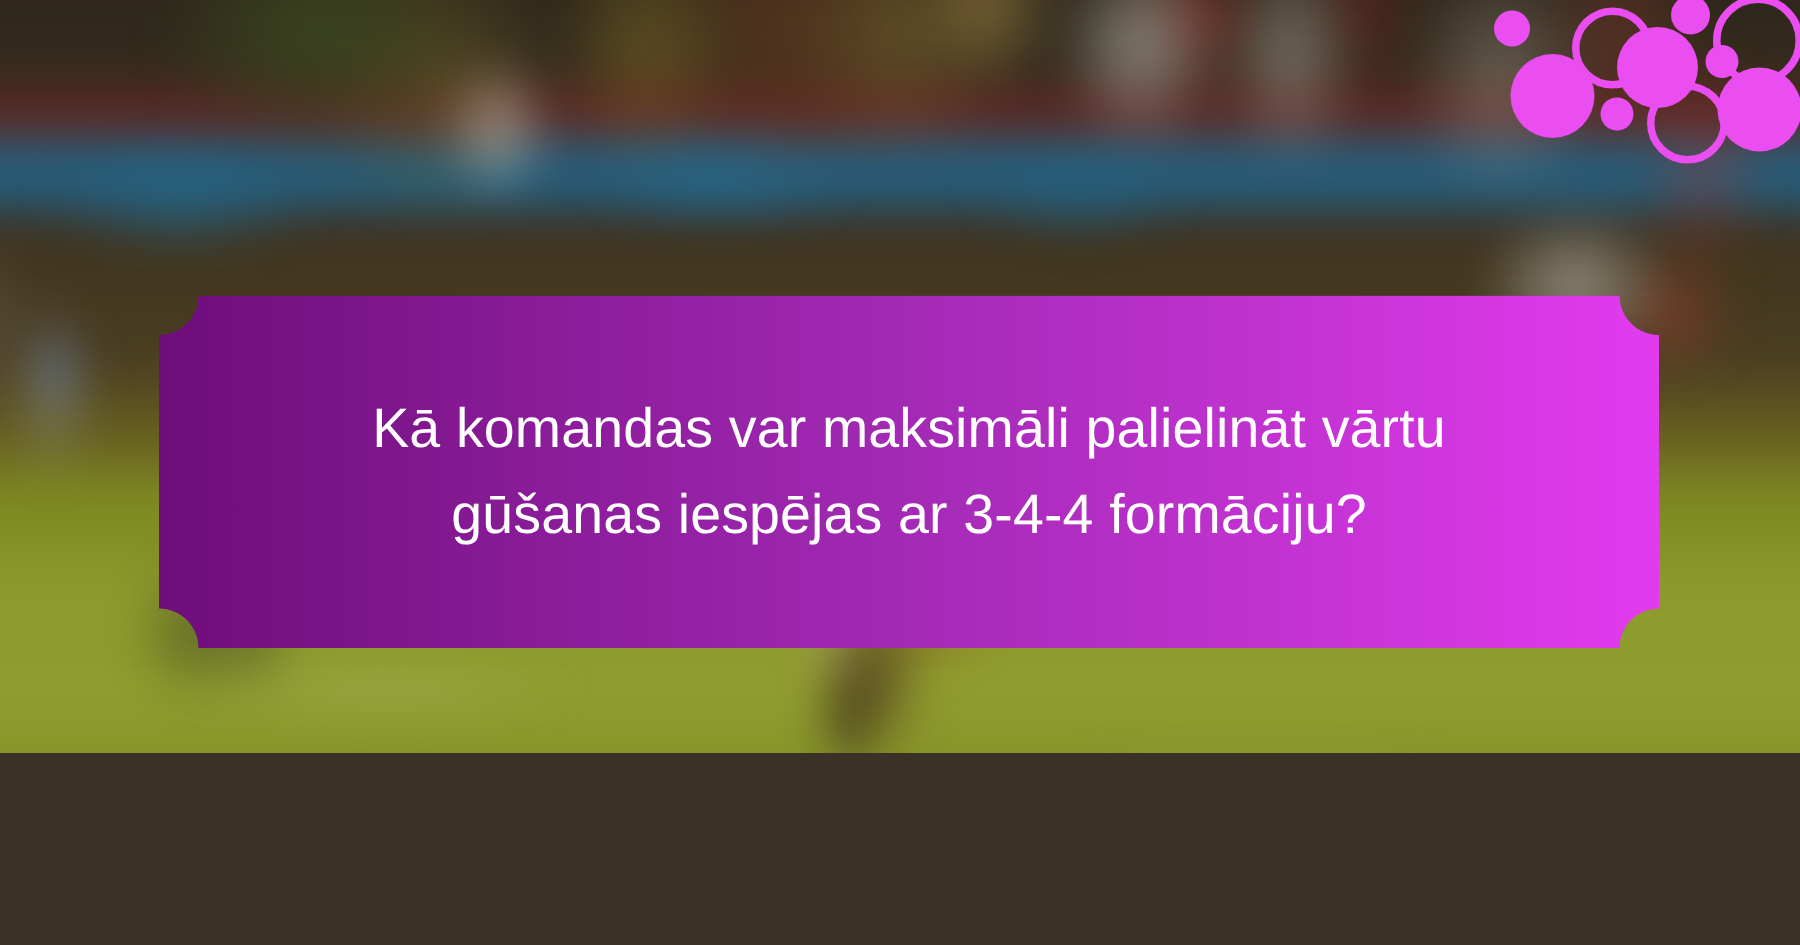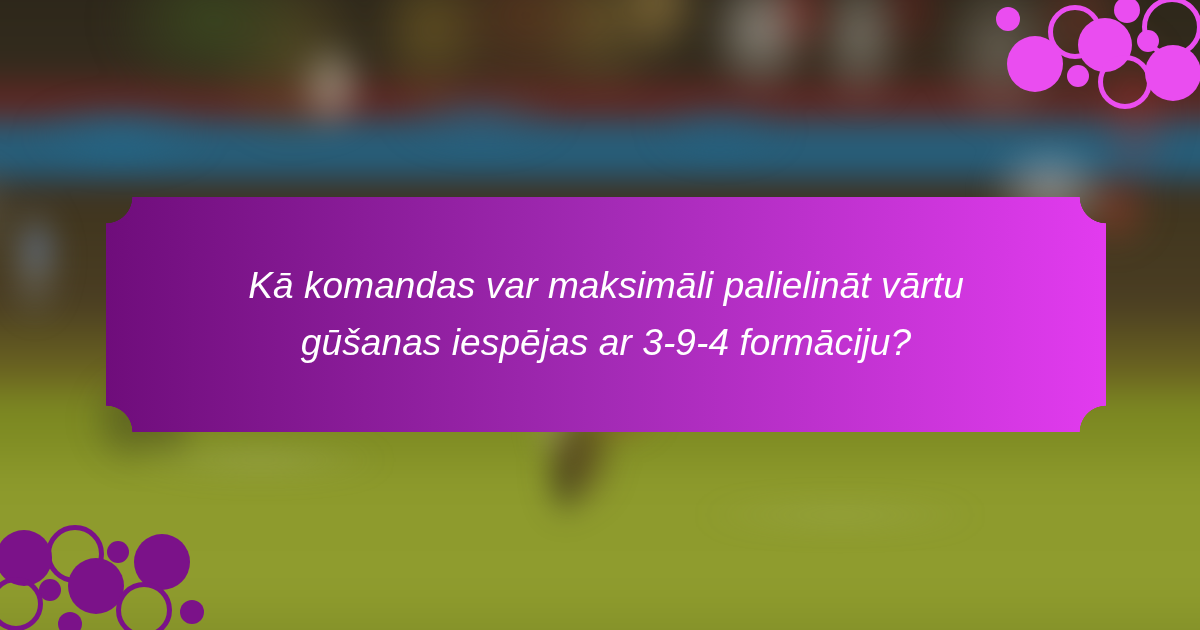--- a/index.html
+++ b/index.html
@@ -6,23 +6,22 @@
 
   html, body {
     width:1200px; height:630px;
     overflow:hidden;
     font-family:"Liberation Sans", sans-serif;
     background:#3a3227;
   }
 
   #stage {
     position:relative;
-    width:1200px; height:630px;
+    width:1200px; height:502px;
     overflow:hidden;
-    font-style:italic;
   }
 
   
   .bg-layer {
     position:absolute; inset:-40px;
     filter:blur(14px);
   }
 
   .bg-base {
     background:
@@ -161,17 +160,17 @@
       <div class="dot fill" style="left: 39px; top: 579px; width: 22px; height: 22px; background: rgb(123, 18, 137);"></div>
       <div class="dot ring" style="left: -11px; top: 577px; width: 54px; height: 54px; border: 5px solid rgb(123, 18, 137);"></div>
       <div class="dot ring" style="left: 116px; top: 582px; width: 56px; height: 56px; border: 5px solid rgb(123, 18, 137);"></div>
       <div class="dot fill" style="left: 58px; top: 612px; width: 24px; height: 24px; background: rgb(123, 18, 137);"></div>
       <div class="dot fill" style="left: 180px; top: 600px; width: 24px; height: 24px; background: rgb(123, 18, 137);"></div>
     </div>
 
   <div id="banner" style="background: linear-gradient(to right, rgb(111, 13, 123) 0%, rgb(163, 42, 181) 50%, rgb(226, 59, 239) 100%);">
     <div id="banner-title">
         <div>Kā komandas var maksimāli palielināt vārtu</div>
-        <div>gūšanas iespējas ar 3-9-4 formāciju?</div>
+        <div>gūšanas iespējas ar 3-4-4 formāciju?</div>
       </div>
   </div>
 
 </div>
 
 </body></html>

